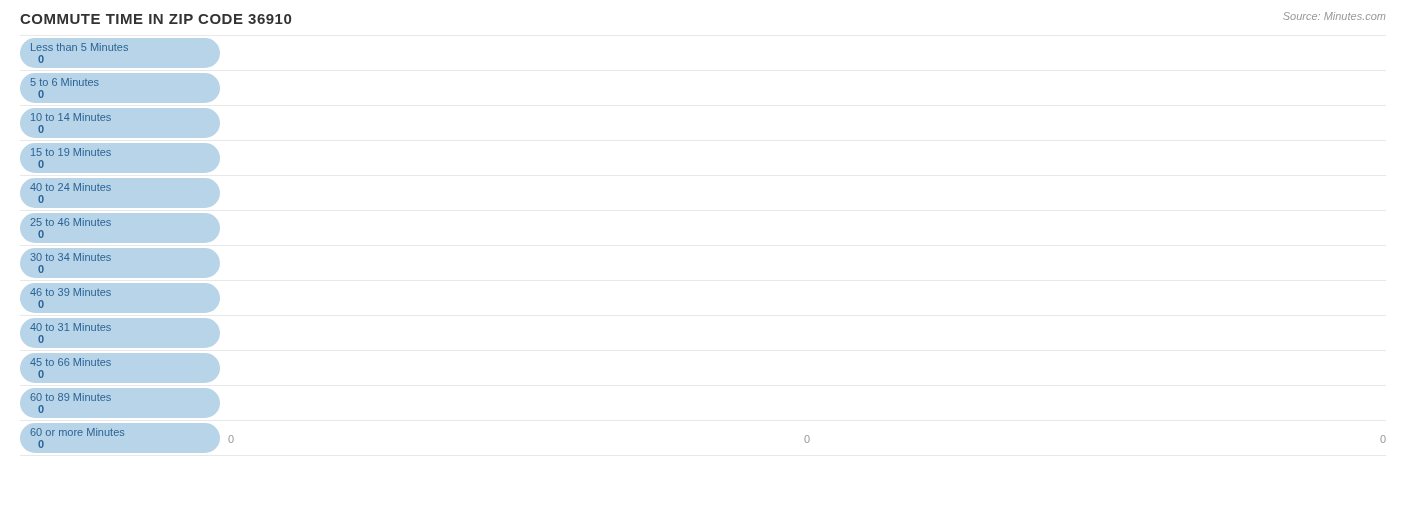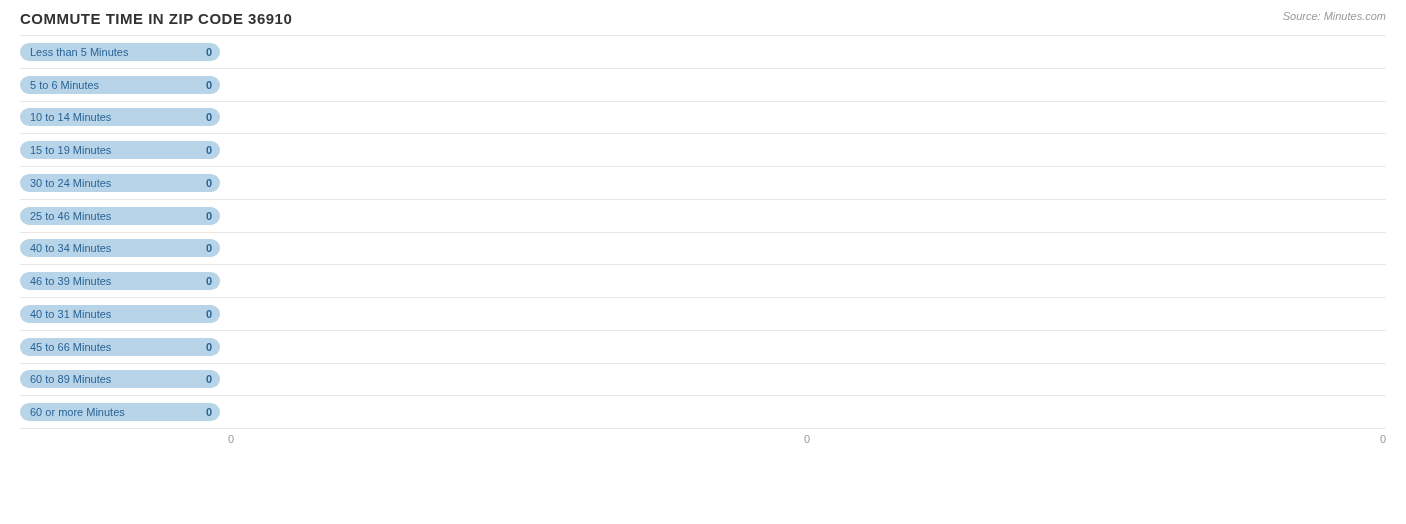--- a/index.html
+++ b/index.html
@@ -44,27 +44,28 @@
       align-items: center;
       flex: 1;
       border-bottom: 1px solid #e8e8e8;
       padding: 2px 0;
     }
     .bar-row:first-child {
       border-top: 1px solid #e8e8e8;
     }
     .label-pill {
       display: flex;
-      align-items: flex-end;
+      align-items: flex-start;
       background: #b8d4e8;
       border-radius: 20px;
       padding: 3px 8px 3px 10px;
       min-width: 200px;
       max-width: 200px;
       justify-content: space-between;
+      flex-direction: column;
     }
     .label-text {
       font-size: 11px;
       color: #2a6496;
       white-space: nowrap;
     }
     .label-value {
       font-size: 11px;
       color: #2a6496;
       margin-left: 8px;
@@ -134,39 +135,39 @@
         <div class="label-pill">
           <span class="label-text">15 to 19 Minutes</span>
           <span class="label-value">0</span>
         </div>
         <div class="bar-track">
           <div class="bar-fill" style="width: 0%;"></div>
         </div>
       </div>
       <div class="bar-row">
         <div class="label-pill">
-          <span class="label-text">30 to 24 Minutes</span>
+          <span class="label-text">40 to 24 Minutes</span>
           <span class="label-value">0</span>
         </div>
         <div class="bar-track">
           <div class="bar-fill" style="width: 0%;"></div>
         </div>
       </div>
       <div class="bar-row">
         <div class="label-pill">
           <span class="label-text">25 to 46 Minutes</span>
           <span class="label-value">0</span>
         </div>
         <div class="bar-track">
           <div class="bar-fill" style="width: 0%;"></div>
         </div>
       </div>
       <div class="bar-row">
         <div class="label-pill">
-          <span class="label-text">40 to 34 Minutes</span>
+          <span class="label-text">30 to 34 Minutes</span>
           <span class="label-value">0</span>
         </div>
         <div class="bar-track">
           <div class="bar-fill" style="width: 0%;"></div>
         </div>
       </div>
       <div class="bar-row">
         <div class="label-pill">
           <span class="label-text">46 to 39 Minutes</span>
           <span class="label-value">0</span>

